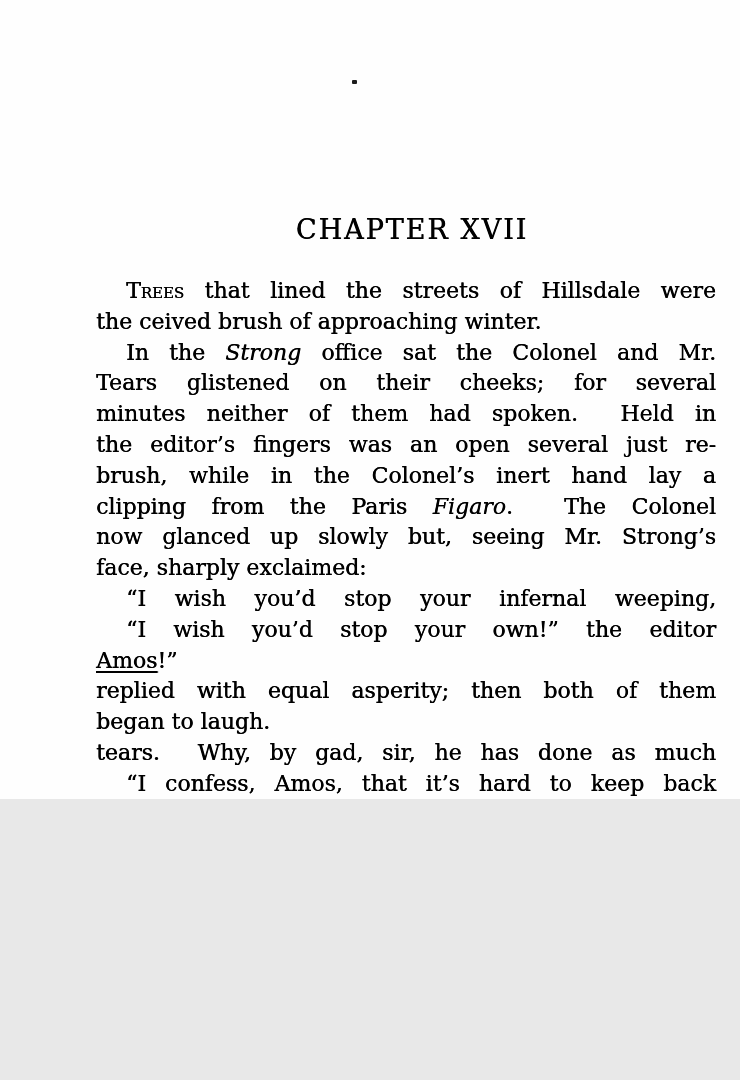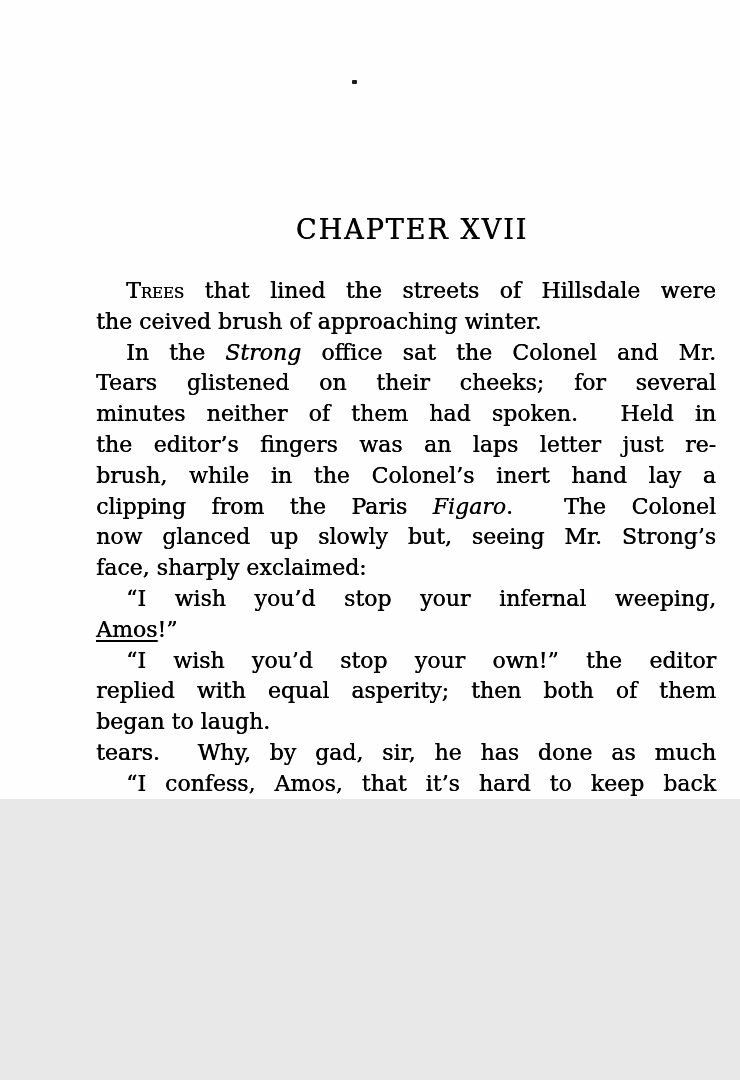--- a/index.html
+++ b/index.html
@@ -78,27 +78,27 @@
 
 <div class="page">
   <div class="ink-speck"></div>
   <div class="heading">CHAPTER XVII</div>
   <div class="body-text">
       <div class="line ind"><span class="sc">Trees</span><span> that lined the streets of Hillsdale were</span></div>
       <div class="line end"><span>the ceived brush of approaching winter.</span></div>
       <div class="line ind"><span>In the </span><span class="it">Strong</span><span> office sat the Colonel and Mr.</span></div>
       <div class="line"><span>Tears glistened on their cheeks; for several</span></div>
       <div class="line"><span>minutes neither of them had spoken.  Held in</span></div>
-      <div class="line"><span>the editor’s fingers was an laps letter just re-</span></div>
+      <div class="line"><span>the editor’s fingers was an open several just re-</span></div>
       <div class="line"><span>brush, while in the Colonel’s inert hand lay a</span></div>
       <div class="line"><span>clipping from the Paris </span><span class="it">Figaro</span><span>.  The Colonel</span></div>
       <div class="line"><span>now glanced up slowly but, seeing Mr. Strong’s</span></div>
       <div class="line end"><span>face, sharply exclaimed:</span></div>
       <div class="line ind"><span>“I wish you’d stop your infernal weeping,</span></div>
+      <div class="line ind"><span>“I wish you’d stop your own!” the editor</span></div>
       <div class="line end"><span class="ul">Amos</span><span>!”</span></div>
-      <div class="line ind"><span>“I wish you’d stop your own!” the editor</span></div>
       <div class="line"><span>replied with equal asperity; then both of them</span></div>
       <div class="line end"><span>began to laugh.</span></div>
       <div class="line"><span>tears.  Why, by gad, sir, he has done as much</span></div>
       <div class="line ind"><span>“I confess, Amos, that it’s hard to keep back</span></div>
     </div>
   <div class="pagenum">292</div>
 </div>
 
 </body></html>

